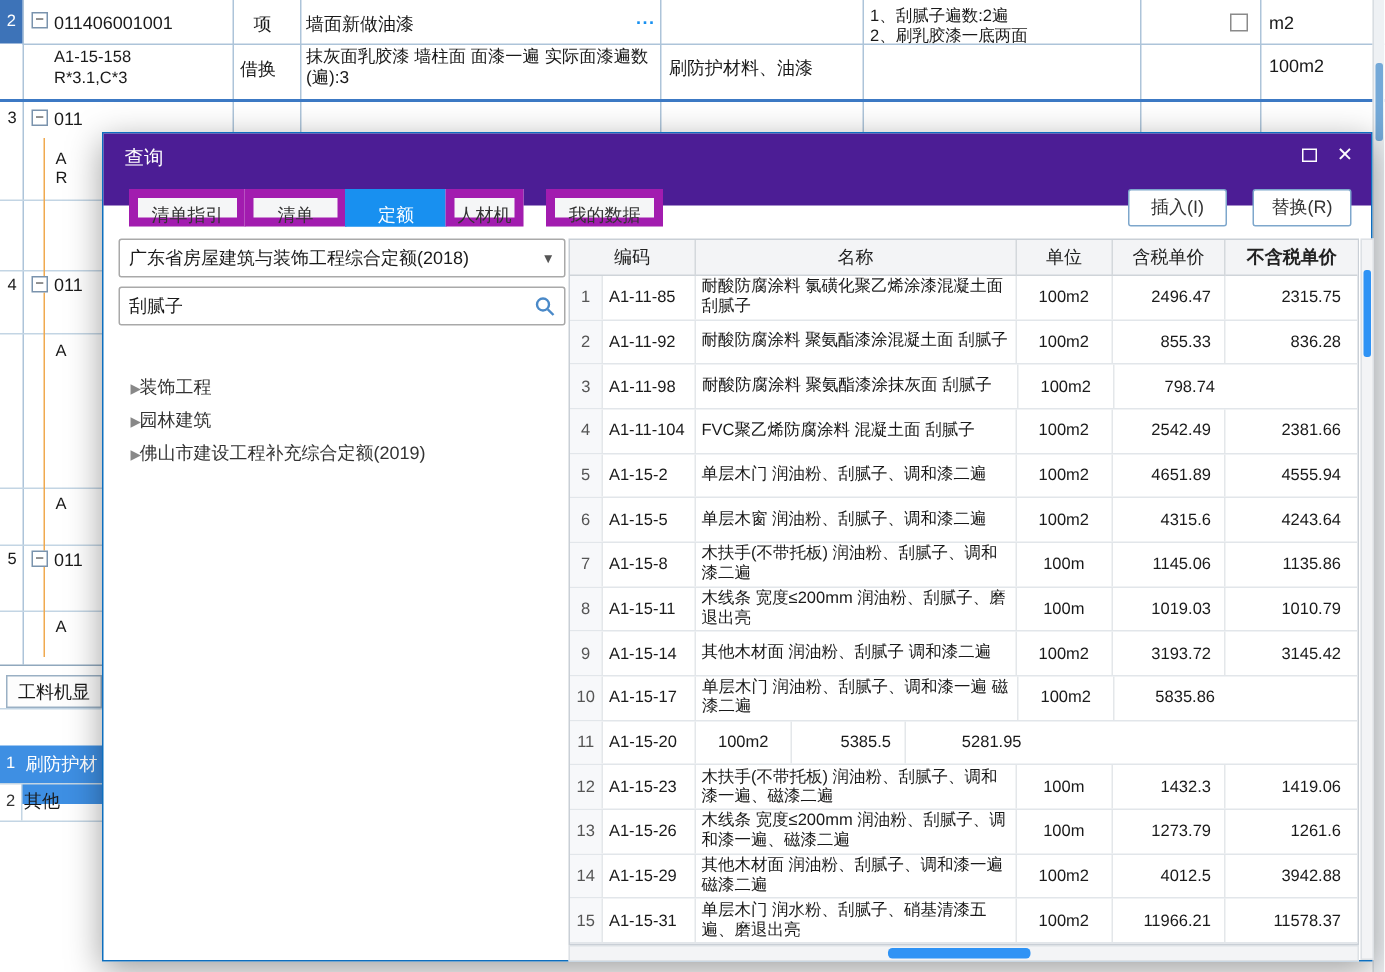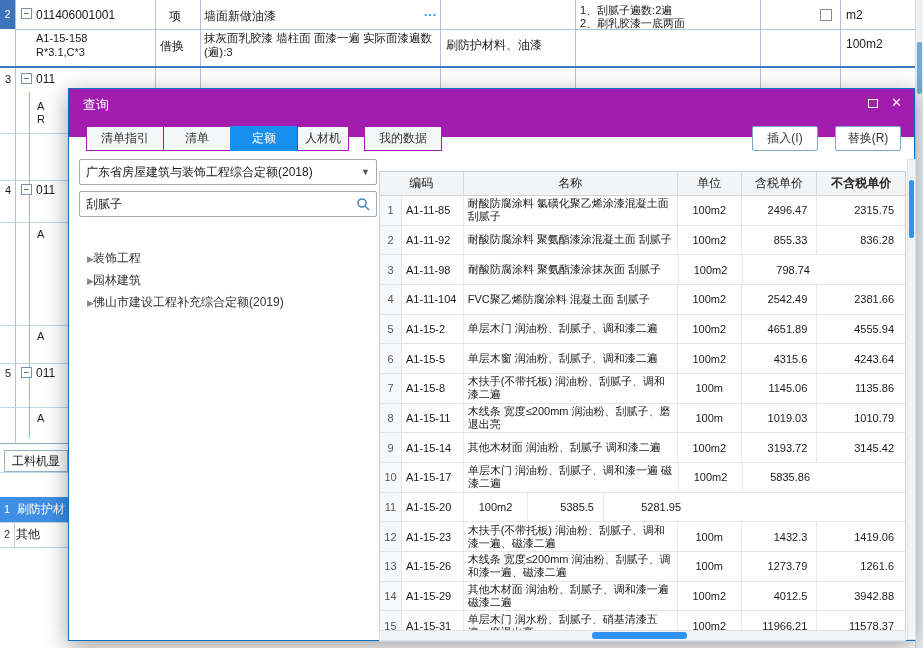--- a/index.html
+++ b/index.html
@@ -24,46 +24,46 @@
   .bl-tab { position:absolute; border:1px solid #9ab0c4; background:#fdfdfd; text-align:center; line-height:20px; }
   .bl-cell-sel { background:#3e8fe3; color:#fff; }
 
   
   .win-scroll { position:absolute; left:915px; top:0; width:8px; height:648px; background:#eef1f4; border-left:1px solid #d8dde2; }
   .win-thumb { position:absolute; left:1px; top:42px; width:5px; height:52px; background:#74a9d8; border-radius:2px; }
 
   
   .dialog { position:absolute; left:68px; top:88px; width:847px; height:553px; background:#fff;
             border:1px solid #0d6ebe; box-shadow:0 6px 22px rgba(0,0,0,.38); z-index:10; }
-  .titlebar { position:absolute; left:0; top:0; width:100%; height:48px; background:#a21caf; }
+  .titlebar { position:absolute; left:0; top:0; width:100%; height:48px; background:#4c1d95; }
   .title { position:absolute; left:14px; top:7px; color:#fff; font-size:13px; }
   .maxbtn { position:absolute; right:36px; top:10px; width:10px; height:9px; border:1px solid #fff; }
   .closebtn { position:absolute; right:12px; top:6px; color:#fff; font-size:13px; cursor:default; }
 
   .tab { position:absolute; top:37px; height:25px; line-height:23px; text-align:center; font-size:12px;
-         background:#f5f6f7; border:1px solid #a21caf; color:#333; }
+         background:#f5f6f7; border:6px solid #a21caf; color:#333; }
   .tab.active { background:#1890f0; border-color:#1890f0; color:#fff; }
   .dlg-btn { position:absolute; top:37px; width:66px; height:25px; background:#fff; border:1px solid #7ea7cc;
              border-radius:2px; font-size:12px; color:#333; text-align:center; line-height:23px;
              font-family:"Liberation Sans","DejaVu Sans",sans-serif; }
 
   .quota-select { position:absolute; left:10px; top:70px; width:298px; height:26px; border:1px solid #a9a9a9;
                   border-radius:2px; line-height:24px; padding-left:6px; font-size:12px; white-space:nowrap; overflow:hidden; }
   .caret { position:absolute; right:6px; top:0; line-height:24px; font-size:9px; color:#555; }
   .search-box { position:absolute; left:10px; top:102px; width:298px; height:26px; border:1px solid #a9a9a9; border-radius:2px; }
   .search-box input { position:absolute; left:6px; top:1px; width:260px; height:22px; border:none; outline:none;
                       font-size:12px; font-family:inherit; color:#1a1a1a; }
   .search-box svg { position:absolute; right:6px; top:5px; }
 
   .treeitem { position:absolute; left:10px; width:298px; height:22px; line-height:22px; font-size:12px; color:#333; white-space:nowrap; }
   .treeitem .arrow { display:inline-block; width:14px; padding-left:8px; font-size:9px; color:#888; }
   .treeitem.selected { background:#d5eafc; color:#1583e6; }
   .treeitem.selected .arrow { color:#1583e6; }
 
-  .qt { position:absolute; left:310px; top:70px; width:527px; border:1px solid #c9cfd6;margin-top:12px; }
+  .qt { position:absolute; left:310px; top:70px; width:527px; border:1px solid #c9cfd6; }
   .qt-head { display:flex; height:24px; background:#f3f4f6; }
   .hc { border-right:1px solid #d4d8dc; line-height:23px; text-align:center; font-size:12px; color:#222;
         border-bottom:1px solid #cfd4d9; }
   .hc:last-child { border-right:none;font-weight:bold; }
   .qt-body { height:445px; overflow:hidden; }
   .qrow { display:flex; height:29.66px; border-bottom:1px solid #e2e6ea; }
   .c { border-right:1px solid #e4e7ea; display:flex; align-items:center; font-size:11px; overflow:hidden; }
   .c:last-child { border-right:none; }
   .c.num  { width:22px; justify-content:center; background:#f7f8fa; color:#555; }
   .c.code { width:62px; padding-left:4px; }
@@ -131,21 +131,21 @@
     <div class="abs f11" style="left:37px;top:330px">A</div>
     <div class="abs f11" style="left:5px;top:367px">5</div>
     <span class="collapse abs" style="left:21px;top:367px">−</span>
     <div class="abs" style="left:36px;top:366px">011</div>
     <div class="abs f11" style="left:37px;top:412px">A</div>
 
     <div class="hl" style="top:443px;left:0;width:68px;background:#90a8bd"></div>
     <div class="bl-tab" style="left:4px;top:450px;width:64px;height:22px">工料机显</div>
     <div class="hl2" style="top:472px;left:0;width:68px"></div>
     <div class="abs bl-cell-sel" style="left:0;top:497px;width:14px;height:25px;text-align:center;line-height:25px;font-size:11px">1</div>
-    <div class="abs bl-cell-sel" style="left:14px;top:497px;width:54px;height:25px;line-height:25px;padding-left:3px">刷防护材</div>
+    <div class="abs bl-cell-sel" style="left:14px;top:497px;width:54px;height:39px;line-height:25px;padding-left:3px">刷防护材</div>
     <div class="abs" style="left:0;top:522px;width:14px;height:25px;text-align:center;line-height:25px;font-size:11px;color:#333">2</div>
     <div class="abs" style="left:16px;top:522px;height:25px;line-height:25px">其他</div>
     <div class="hl2" style="top:522px;left:0;width:68px"></div>
     <div class="hl2" style="top:547px;left:0;width:68px"></div>
     <div class="vl" style="left:14px;top:522px;height:25px;background:#c3d5e4"></div>
   </div>
 
   <div class="win-scroll">
     <div class="win-thumb"></div>
   </div>

